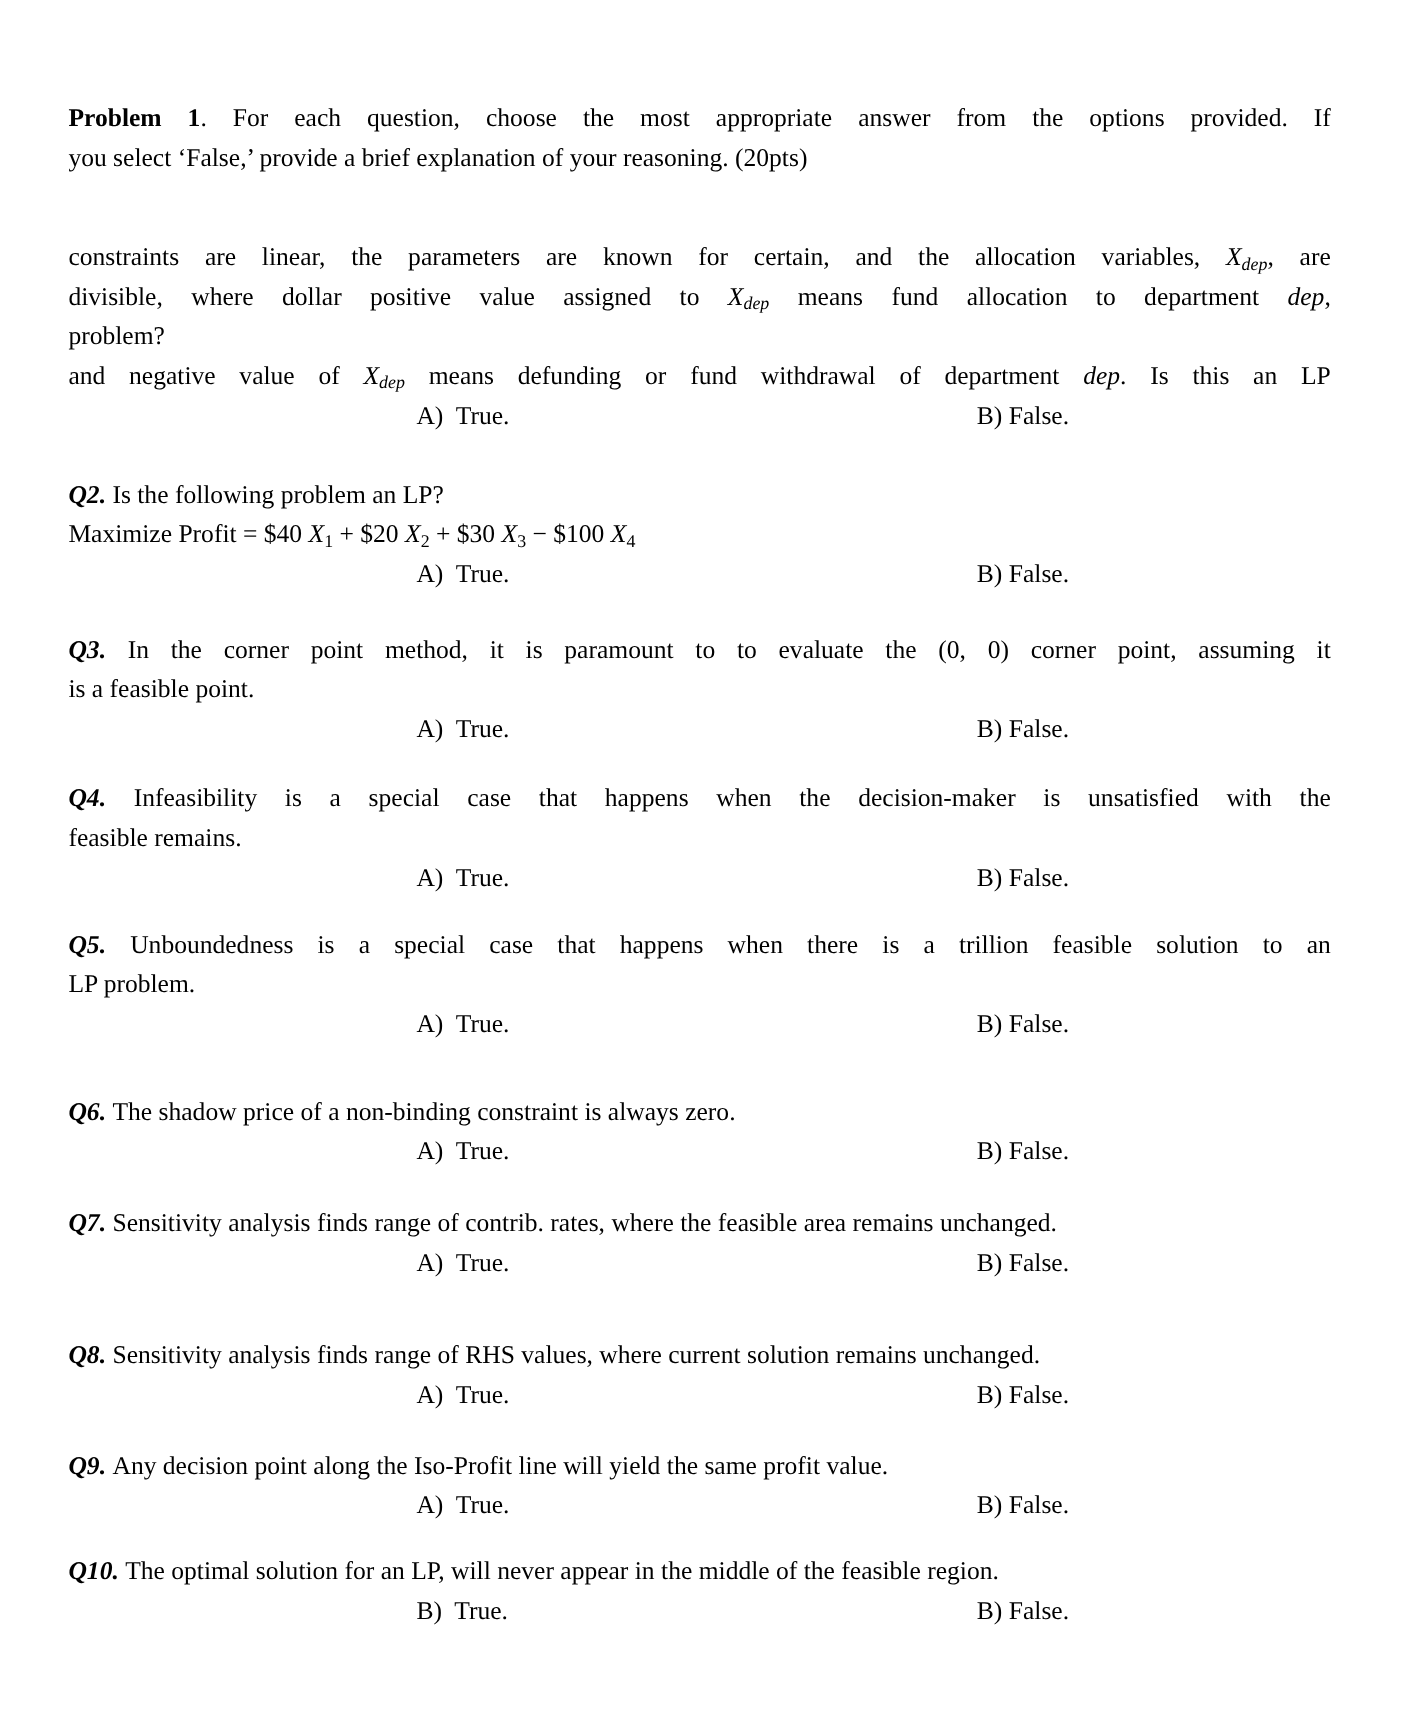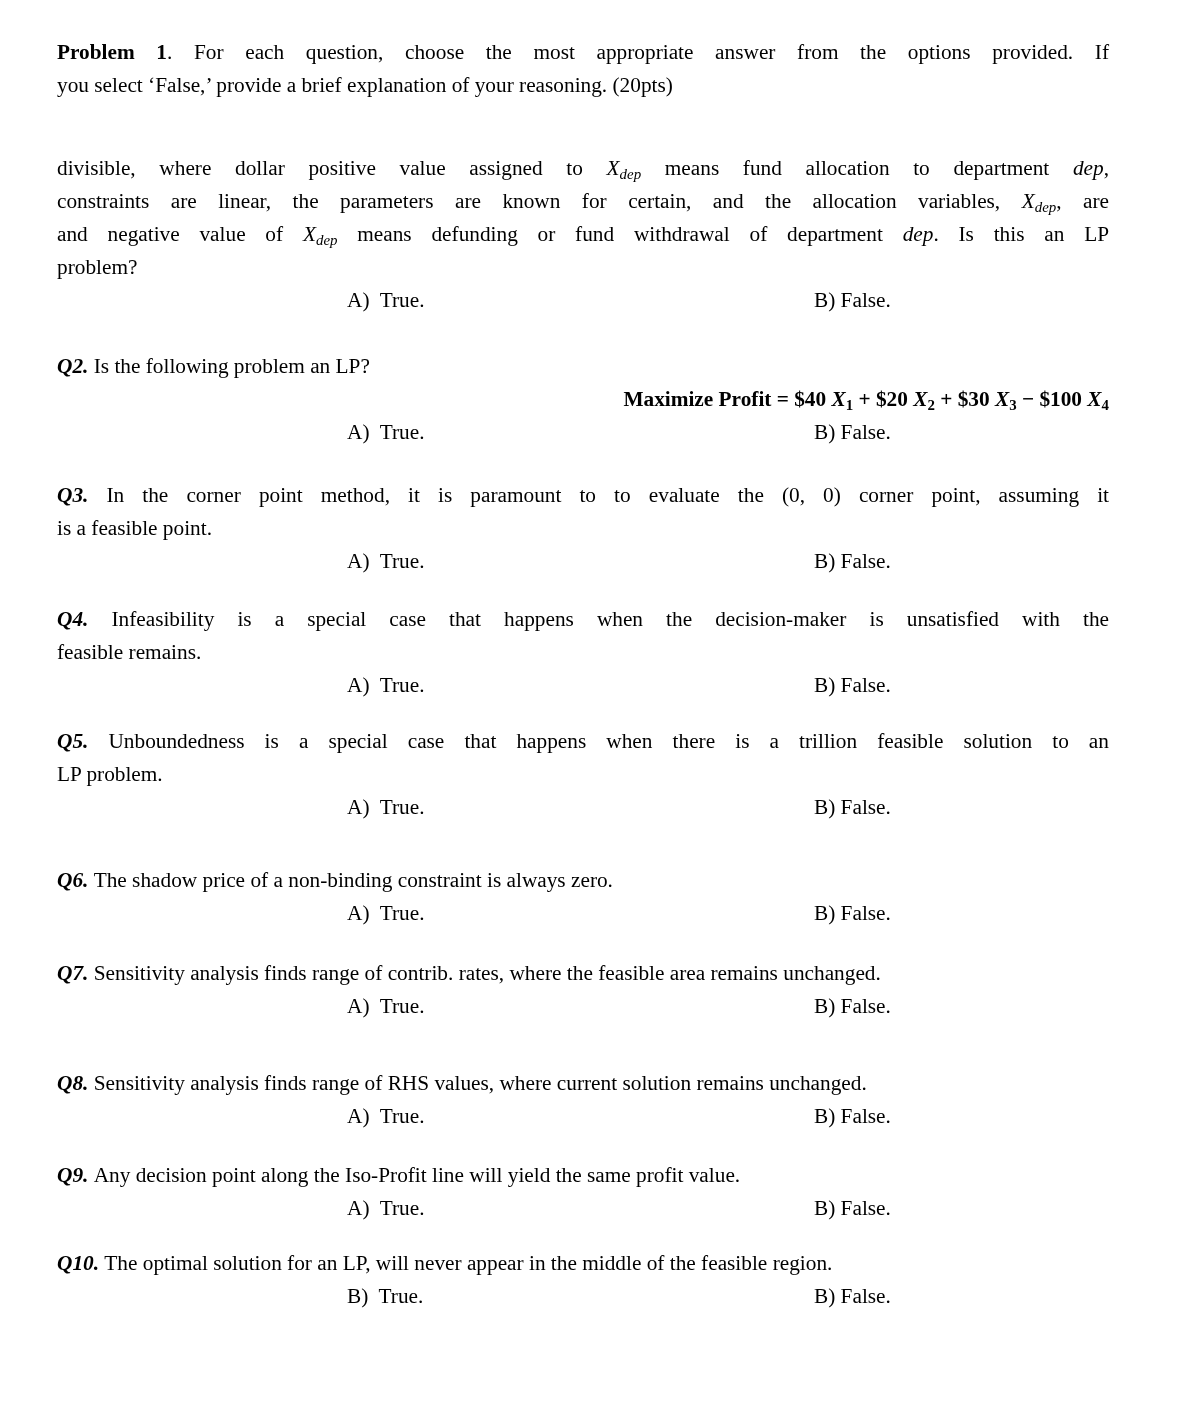--- a/index.html
+++ b/index.html
@@ -12,43 +12,42 @@
     height: 1424px;
     overflow: hidden;
     font-family: "Liberation Serif", "DejaVu Serif", serif;
     font-size: 21.3px;
     color: #000000;
   }
   .page {
     box-sizing: border-box;
     width: 1179px;
     height: 1424px;
-    padding: 36px 70px 0 57px;
+    padding: 82px 70px 0 57px;
     background: #ffffff;
   }
   .line {
     line-height: 33px;
     white-space: normal;
   }
   .jline {
     text-align: justify;
     text-align-last: justify;
   }
   .it { font-style: italic; }
   .bd { font-weight: bold; }
   sub {
     font-size: 0.7em;
     line-height: 0;
     vertical-align: -0.25em;
   }
   .qblock { margin: 0; }
   .equation {
     line-height: 33px;
-    text-align: right;
-    font-weight: bold;
+    text-align: left;
   }
   .options {
     position: relative;
     height: 33px;
     line-height: 33px;
   }
   .opt {
     position: absolute;
     top: 0;
     white-space: pre;
@@ -63,24 +62,24 @@
 
   <div class="qblock">
     <div>
         <div class="line jline"><span class="bd">Problem 1</span><span>. For each question, choose the most appropriate answer from the options provided. If</span></div>
         <div class="line"><span>you select ‘False,’ provide a brief explanation of your reasoning. (20pts)</span></div>
       </div>
   </div>
 
   <section class="qblock" style="margin-top:50px">
     <div>
+        <div class="line jline"><span>constraints are linear, the parameters are known for certain, and the allocation variables, </span><span class="it">X</span><sub class="it">dep</sub><span>, are</span></div>
         <div class="line jline"><span>divisible, where dollar positive value assigned to </span><span class="it">X</span><sub class="it">dep</sub><span> means fund allocation to department </span><span class="it">dep</span><span>,</span></div>
-        <div class="line jline"><span>constraints are linear, the parameters are known for certain, and the allocation variables, </span><span class="it">X</span><sub class="it">dep</sub><span>, are</span></div>
+        <div class="line"><span>problem?</span></div>
         <div class="line jline"><span>and negative value of </span><span class="it">X</span><sub class="it">dep</sub><span> means defunding or fund withdrawal of department </span><span class="it">dep</span><span>. Is this an LP</span></div>
-        <div class="line"><span>problem?</span></div>
       </div>
     <div class="options">
       <span class="opt opt-a">A)  True.</span>
       <span class="opt opt-b">B) False.</span>
     </div>
   </section>
 
   <section class="qblock" style="margin-top:33px">
     <div>
         <div class="line"><span class="it bd">Q2. </span><span>Is the following problem an LP?</span></div>

